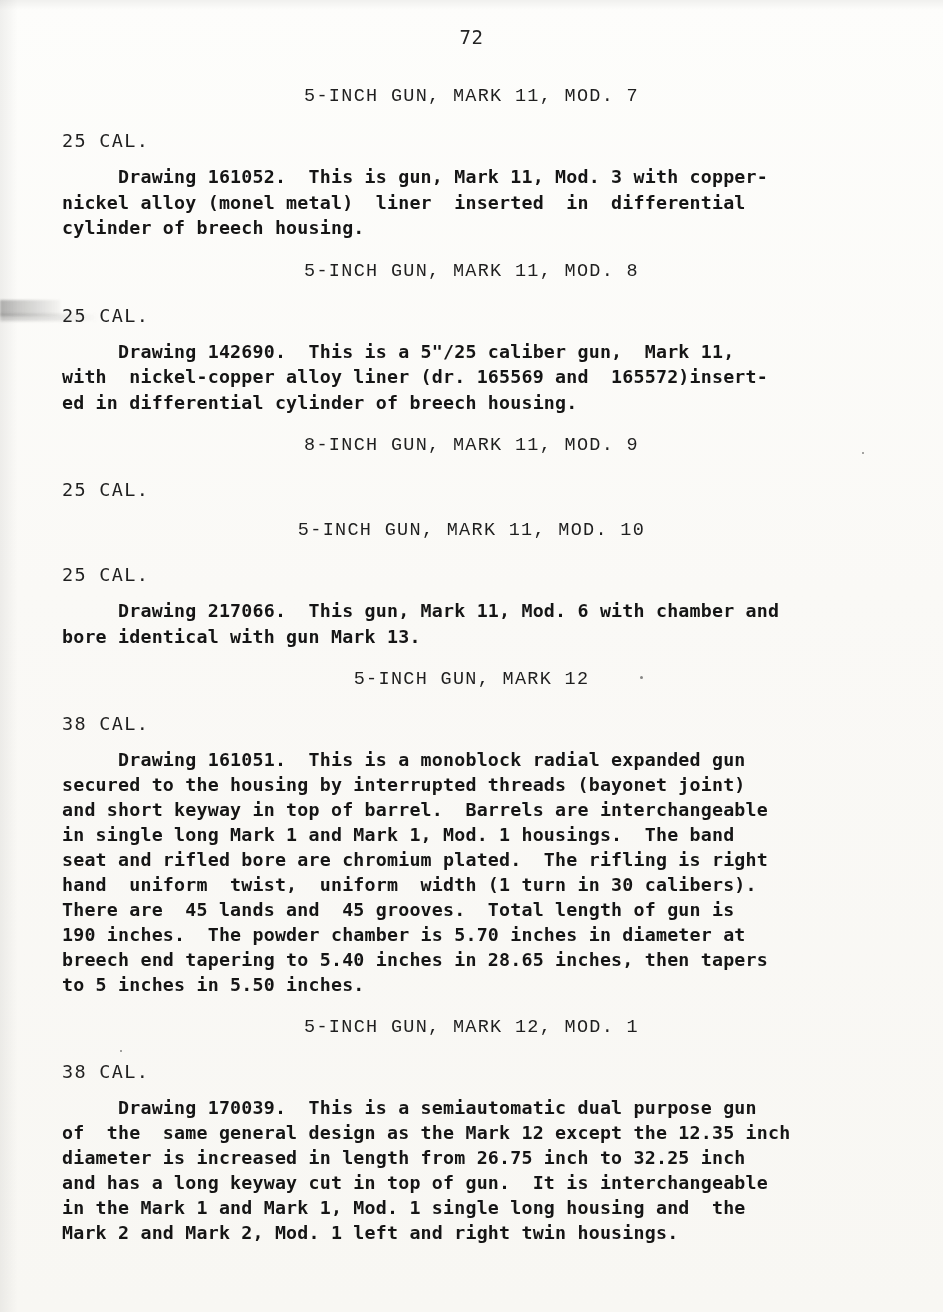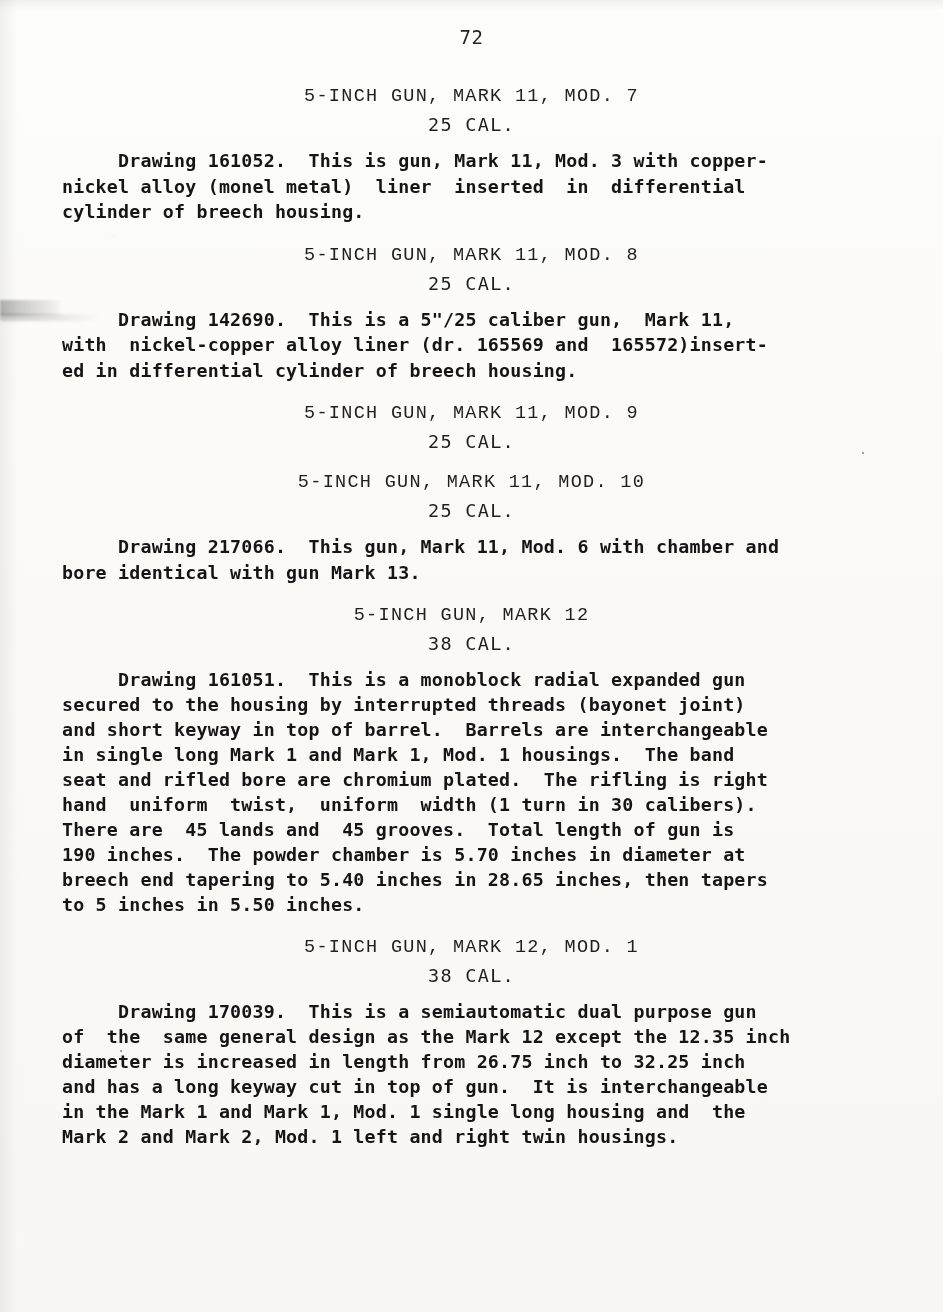--- a/index.html
+++ b/index.html
@@ -38,25 +38,25 @@
   .heading {
     text-align: center;
     font-size: 18.5px;
     letter-spacing: 1.3px;
     color: #1f1f1f;
     margin-top: 20px;
     white-space: pre;
     font-family: Liberation Mono, monospace;
   }
   .subheading {
-    text-align: center;
+    text-align: left;
     font-size: 18.5px;
     letter-spacing: 1.3px;
     color: #1f1f1f;
-    margin-top: 7px;
+    margin-top: 23px;
     white-space: pre;
   }
   .para {
     font-size: 18.3px;
     line-height: 25.5px;
     letter-spacing: 0.2px;
     margin-top: 13px;
     color: #151515;
     white-space: pre-wrap;
     text-align: left;
@@ -126,21 +126,21 @@
   <div class="para">     Drawing 161052.  This is gun, Mark 11, Mod. 3 with copper-
 nickel alloy (monel metal)  liner  inserted  in  differential
 cylinder of breech housing.</div>
 
   <div class="heading">5-INCH GUN, MARK 11, MOD. 8</div>
   <div class="subheading">25 CAL.</div>
   <div class="para">     Drawing 142690.  This is a 5"/25 caliber gun,  Mark 11,
 with  nickel-copper alloy liner (dr. 165569 and  165572)insert-
 ed in differential cylinder of breech housing.</div>
 
-  <div class="heading">5-INCH GUN, MARK 11, MOD. 9</div>
+  <div class="heading">8-INCH GUN, MARK 11, MOD. 9</div>
   <div class="subheading">25 CAL.</div>
 
   <div class="heading">5-INCH GUN, MARK 11, MOD. 10</div>
   <div class="subheading">25 CAL.</div>
   <div class="para">     Drawing 217066.  This gun, Mark 11, Mod. 6 with chamber and
 bore identical with gun Mark 13.</div>
 
   <div class="heading">5-INCH GUN, MARK 12</div>
   <div class="subheading">38 CAL.</div>
   <div class="para tight">     Drawing 161051.  This is a monoblock radial expanded gun

